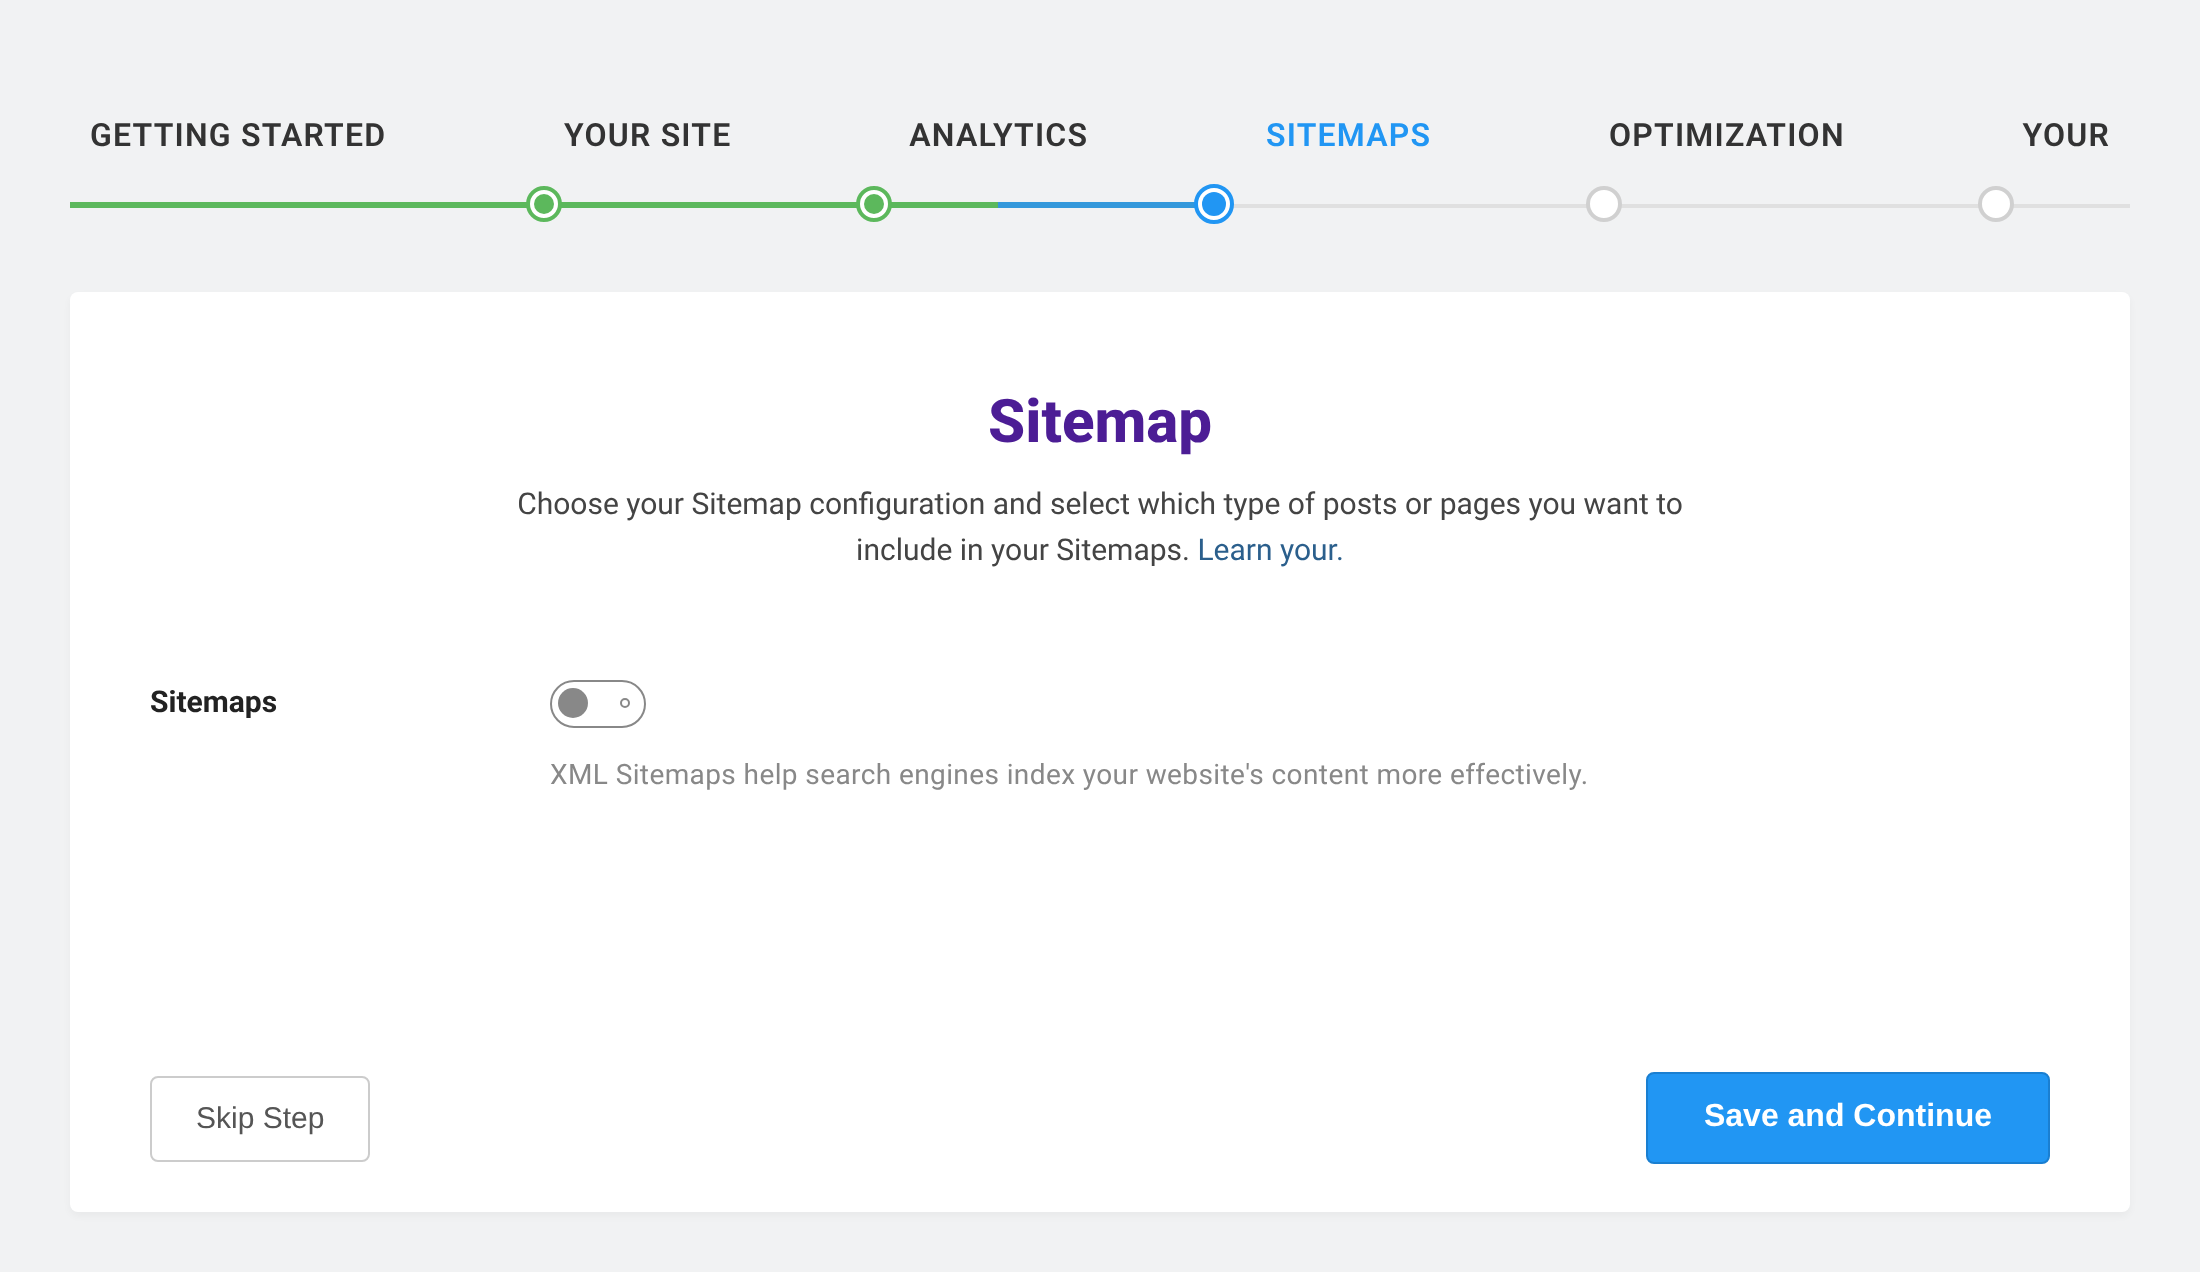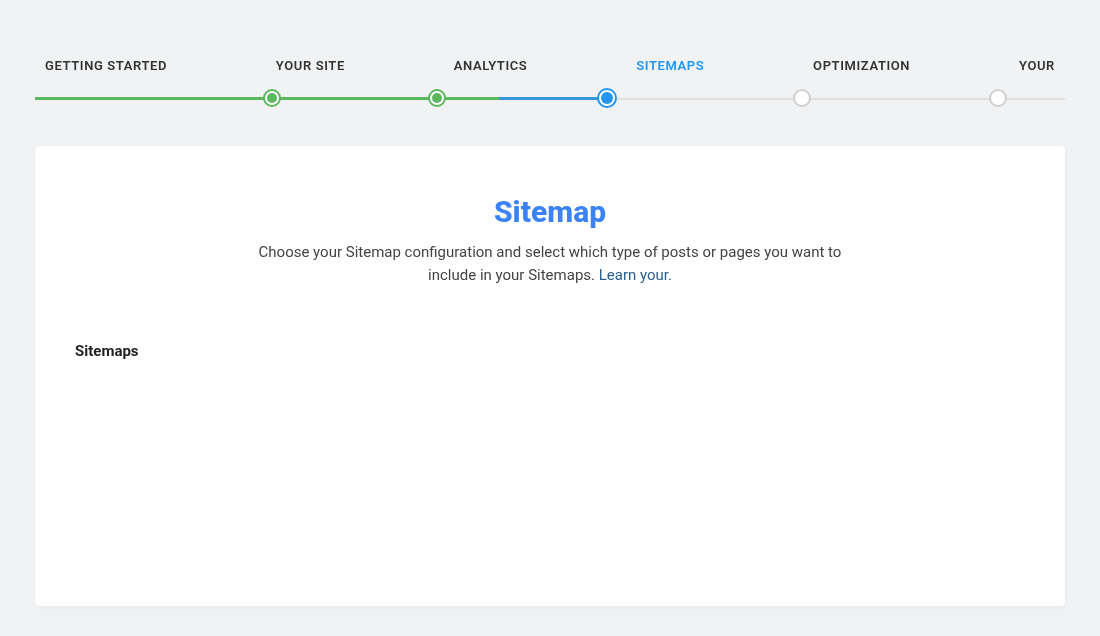--- a/index.html
+++ b/index.html
@@ -18,21 +18,21 @@
       position: relative;
       margin-top: 58px;
       height: 48px;
     }
     .step-labels {
       display: flex;
       justify-content: space-between;
       padding: 0 10px;
     }
     .step-label {
-      font-size: 13px;
+      font-size: 16px;
       font-weight: 600;
       letter-spacing: 0.6px;
       color: #333;
       white-space: nowrap;
     }
     .step-label.active { color: #2196f3; }
     .step-track {
       position: relative;
       margin-top: 16px;
       height: 20px;
@@ -76,21 +76,21 @@
       box-shadow: 0 2px 4px rgba(0,0,0,0.04);
       padding: 48px 40px 24px 40px;
       min-height: 460px;
       display: flex;
       flex-direction: column;
     }
     .card-header { text-align: center; }
     .card-title {
       font-size: 30px;
       font-weight: 800;
-      color: #3b82f6;
+      color: #4c1d95;
       margin-bottom: 12px;
     }
     .card-desc {
       font-size: 15px;
       color: #444;
       line-height: 1.5;
       max-width: 620px;
       margin: 0 auto;
     }
     .card-desc a {
@@ -205,18 +205,29 @@
   <div class="card">
     <div class="card-header">
       <h1 class="card-title">Sitemap</h1>
       <p class="card-desc">
         <span>Choose your Sitemap configuration and select which type of posts or pages you want to include in your Sitemaps. </span><a href="#">Learn your.</a>
       </p>
     </div>
 
     <div class="form-row">
       <div class="form-label">Sitemaps</div>
+      <div class="form-control">
+        <div class="toggle" aria-checked="off">
+          <div class="knob"></div>
+          <div class="ring"></div>
+        </div>
+        <div class="help-text">XML Sitemaps help search engines index your website's content more effectively.</div>
+      </div>
     </div>
 
     <div class="spacer"></div>
 
+    <div class="card-footer">
+      <button class="btn btn-secondary">Skip Step</button>
+      <button class="btn btn-primary">Save and Continue</button>
+    </div>
   </div>
 </div>
 
 </body></html>

